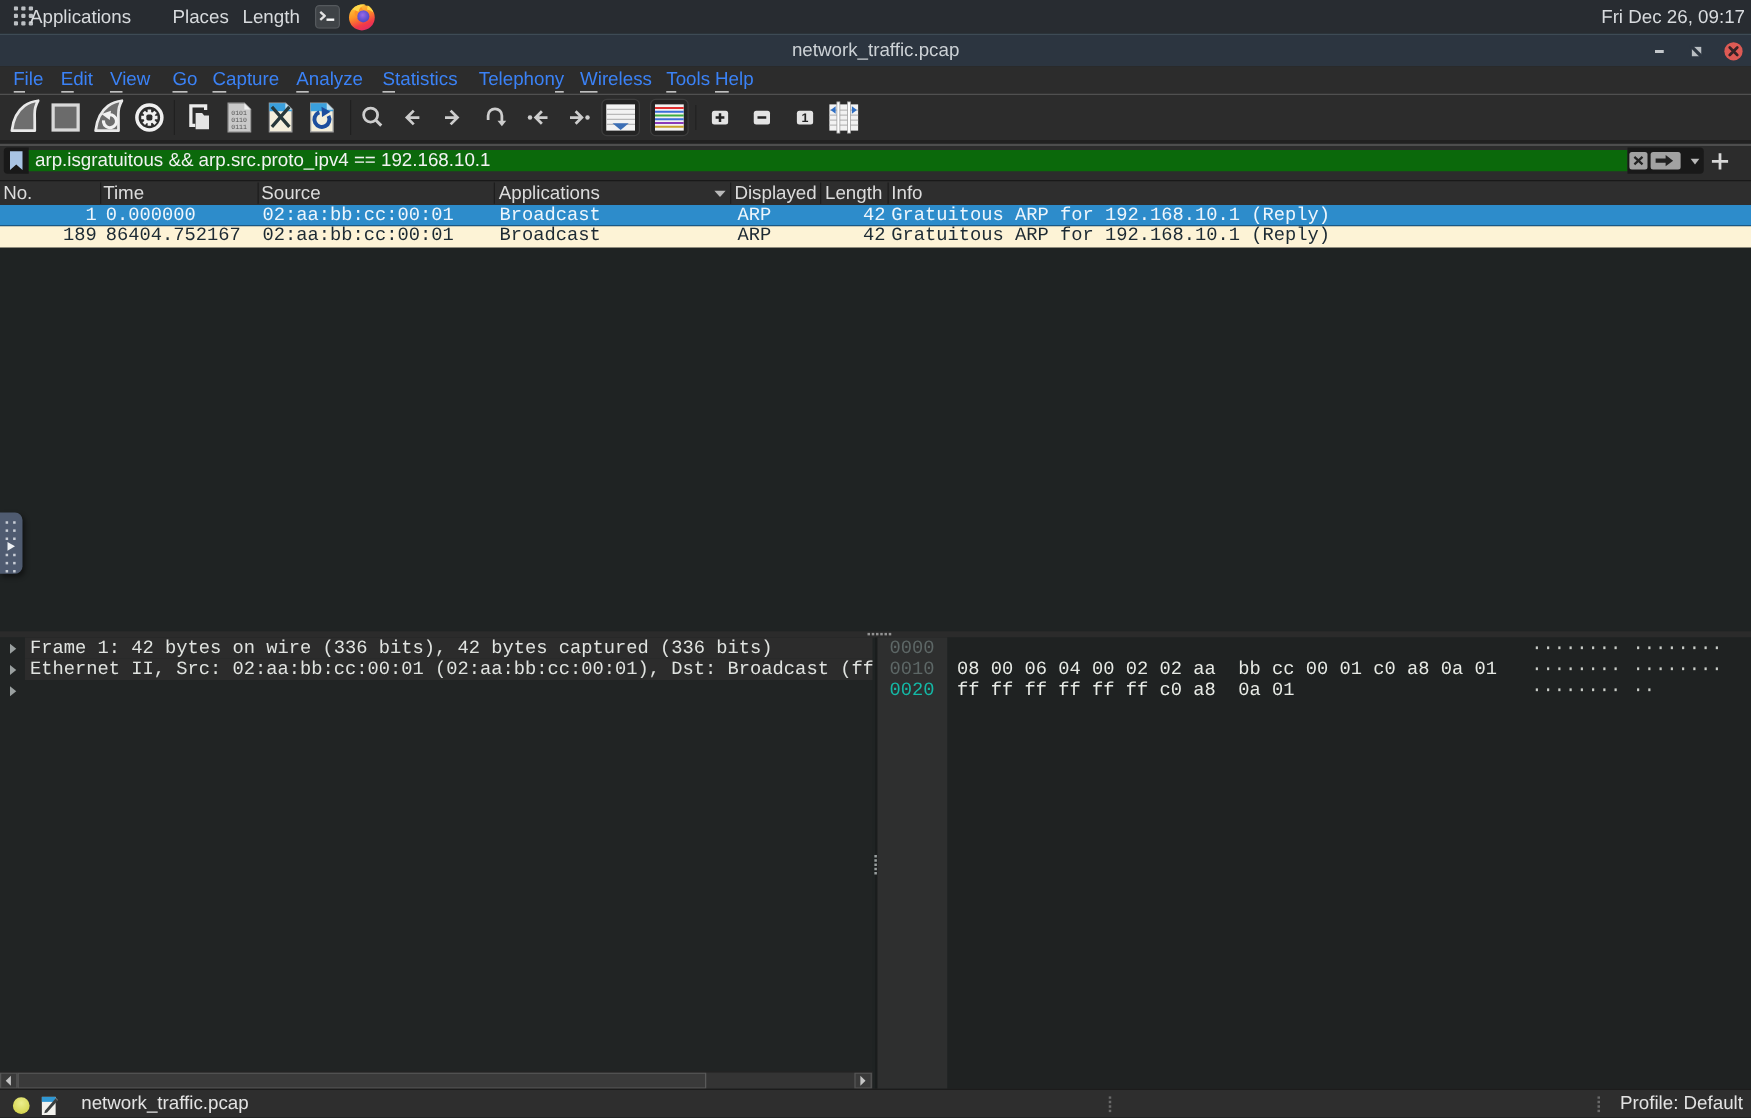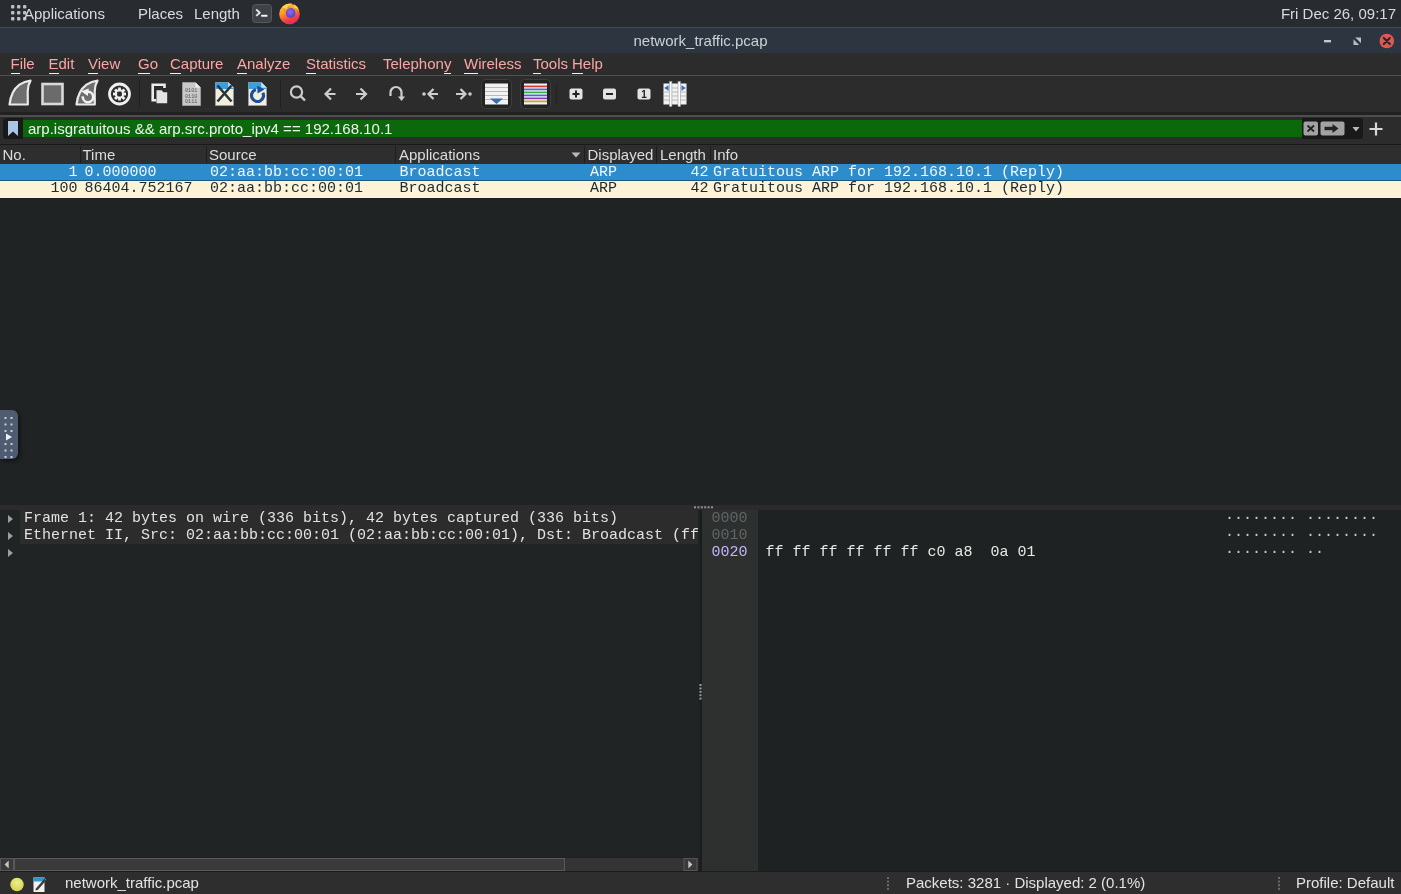--- a/index.html
+++ b/index.html
@@ -4,21 +4,21 @@
 html,body{width:1401px;height:894px;background:#1f2323;overflow:hidden;position:relative;
  font-family:"Liberation Sans",sans-serif;font-size:15px;color:#ddd}
 .abs{position:absolute}
 .mono{font-family:"Liberation Mono",monospace}
 svg{display:block}
 #panel{left:0;top:0;width:1401px;height:27px;background:#282c31;color:#d8dbde}
 #panel .mi{position:absolute;top:0;height:27px;line-height:27px}
 #titlebar{left:0;top:27px;width:1401px;height:26px;background:#2c3540;border-top:1px solid #3e4b55}
 #title{width:100%;text-align:center;line-height:25px;color:#ccd1d5}
 #menubar{left:0;top:53px;width:1401px;height:23px;background:#2c2c2c;border-bottom:1px solid #505050}
-#menubar span.m{position:absolute;top:0;line-height:22px;color:#fca5a5}
+#menubar span.m{position:absolute;top:0;line-height:22px;color:#3b82f6}
 #menubar span.m u{text-decoration:none;border-bottom:1.5px solid #f0f0f0;padding-bottom:0.5px}
 #toolbar{left:0;top:76px;width:1401px;height:36px;background:#2c2c2c}
 #tsep1{left:0;top:112px;width:1401px;height:2.6px;background:#212121}
 #tsep2{left:0;top:114.6px;width:1401px;height:2.4px;background:#4e4e4e}
 #filterrow{left:0;top:116.5px;width:1401px;height:27px;background:#2c2c2c}
 #bookmark{left:3px;top:1px;width:20px;height:21px;background:#191919;border-radius:3px 0 0 3px}
 #finput{left:23px;top:3px;width:1279px;height:17.9px;background:#0b690b;color:#f2f2f2;line-height:17.5px;padding-left:5px}
 #fbtns{left:1302px;top:1px;width:61px;height:21px;background:#191919;border-radius:0 3px 3px 0}
 #listheader{left:0;top:143.5px;width:1401px;height:20px;background:#2e2e2e;color:#dcdcdc;border-top:1.5px solid #191919}
 #listheader .h{position:absolute;top:0;line-height:19px}
@@ -278,21 +278,21 @@
 <div class="prow mono" id="row1">
   <span class="c" style="left:0;width:77.5px;text-align:right">1</span>
   <span class="c" style="left:84.5px">0.000000</span>
   <span class="c" style="left:210px">02:aa:bb:cc:00:01</span>
   <span class="c" style="left:399.5px">Broadcast</span>
   <span class="c" style="left:590px">ARP</span>
   <span class="c" style="left:0;width:708.5px;text-align:right">42</span>
   <span class="c" style="left:713px">Gratuitous ARP for 192.168.10.1 (Reply)</span>
 </div>
 <div class="prow mono" id="row2">
-  <span class="c" style="left:0;width:77.5px;text-align:right">100</span>
+  <span class="c" style="left:0;width:77.5px;text-align:right">189</span>
   <span class="c" style="left:84.5px">86404.752167</span>
   <span class="c" style="left:210px">02:aa:bb:cc:00:01</span>
   <span class="c" style="left:399.5px">Broadcast</span>
   <span class="c" style="left:590px">ARP</span>
   <span class="c" style="left:0;width:708.5px;text-align:right">42</span>
   <span class="c" style="left:713px">Gratuitous ARP for 192.168.10.1 (Reply)</span>
 </div>
 
 <div class="abs" id="lefttab">
   <svg width="18" height="49" viewBox="0 0 18 49">
@@ -341,23 +341,24 @@
       <rect x="1.5" y="1" width="2" height="2"></rect>
       <rect x="1.5" y="4.4" width="2" height="2"></rect>
   <rect x="1.5" y="7.8" width="2" height="2"></rect>
       <rect x="1.5" y="11.2" width="2" height="2"></rect>
   <rect x="1.5" y="14.6" width="2" height="2"></rect>
     </g>
 </svg>
 <div class="abs" id="hexgutter">
   <div class="hxrow mono" style="left:9.5px;top:0;color:#5d6766">0000</div>
   <div class="hxrow mono" style="left:9.5px;top:17px;color:#5d6766">0010</div>
-  <div class="hxrow mono" style="left:9.5px;top:34px;color:#c4b5fd">0020</div>
+  <div class="hxrow mono" style="left:9.5px;top:34px;color:#14b8a6">0020</div>
 </div>
 <div class="abs" id="hexpane">
+  <div class="hxrow mono" style="left:8px;top:17px;color:#e7eae5">08 00 06 04 00 02 02 aa  bb cc 00 01 c0 a8 0a 01</div>
   <div class="hxrow mono" style="left:8px;top:34px;color:#e7eae5">ff ff ff ff ff ff c0 a8  0a 01</div>
   <div class="hxrow mono" style="left:467.5px;top:0;color:#c9cdc8">········ ········</div>
   <div class="hxrow mono" style="left:467.5px;top:17px;color:#c9cdc8">········ ········</div>
   <div class="hxrow mono" style="left:467.5px;top:34px;color:#c9cdc8">········ ··</div>
 </div>
 
 <div class="abs" id="dscroll">
   <svg width="698" height="13" viewBox="0 0 698 13">
     <rect x="0.5" y="0.5" width="13" height="12" fill="#3a3a3a" stroke="#565656" stroke-width="1"></rect>
     <path d="M8.7 2.5 L4.6 6.5 L8.7 10.5 Z" fill="#c6c6c6"></path>
@@ -375,21 +376,20 @@
           <stop offset="100%" stop-color="#d4d44e"></stop>
         </radialGradient>
       </defs>
     <circle cx="7" cy="8.5" r="6.7" fill="url(#yel)"></circle>
     <rect x="23.5" y="1.5" width="11" height="14.5" fill="#f2f2ee"></rect>
     <rect x="23.5" y="1.5" width="11" height="4" fill="#2f97d3"></rect>
     <path d="M25.4 14.6 L26.1 12.3 L34.6 2.6 L36.4 4.2 L27.7 13.9 L25.4 14.6 Z" fill="#3a3f3f"></path>
     <path d="M34.9 2.9 L36.1 4" stroke="#9aa0a0" stroke-width="0.8"></path>
   </svg>
   <div style="left:65px">network_traffic.pcap</div>
-  <div style="left:906px">Packets: 3281 · Displayed: 2 (0.1%)</div>
   <div style="left:1296px">Profile: Default</div>
   <svg class="abs" style="left:886px;top:5px" width="4" height="13" viewBox="0 0 4 13">
     <g fill="#6a6a6a">
         <rect x="1" y="0" width="2" height="2"></rect>
         <rect x="1" y="3.6" width="2" height="2"></rect>
         <rect x="1" y="7.2" width="2" height="2"></rect>
         <rect x="1" y="10.8" width="2" height="2"></rect>
       </g>
   </svg>
   <svg class="abs" style="left:1277px;top:5px" width="4" height="13" viewBox="0 0 4 13">

